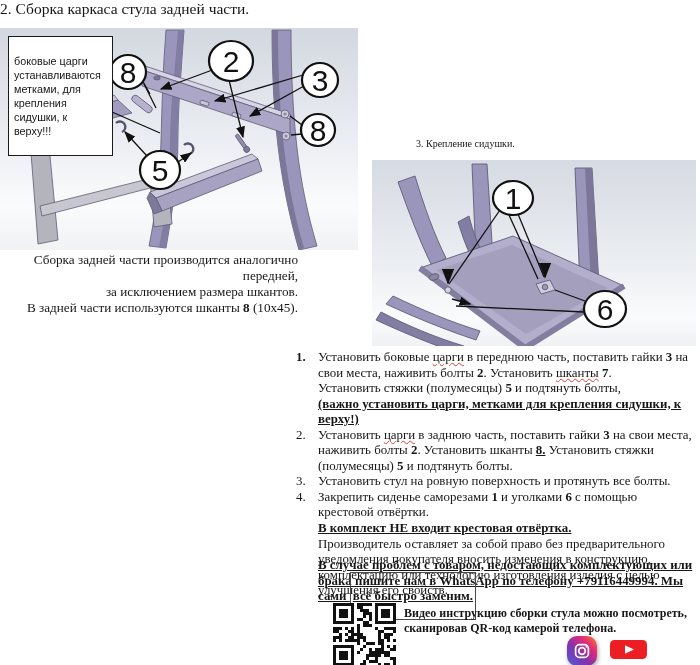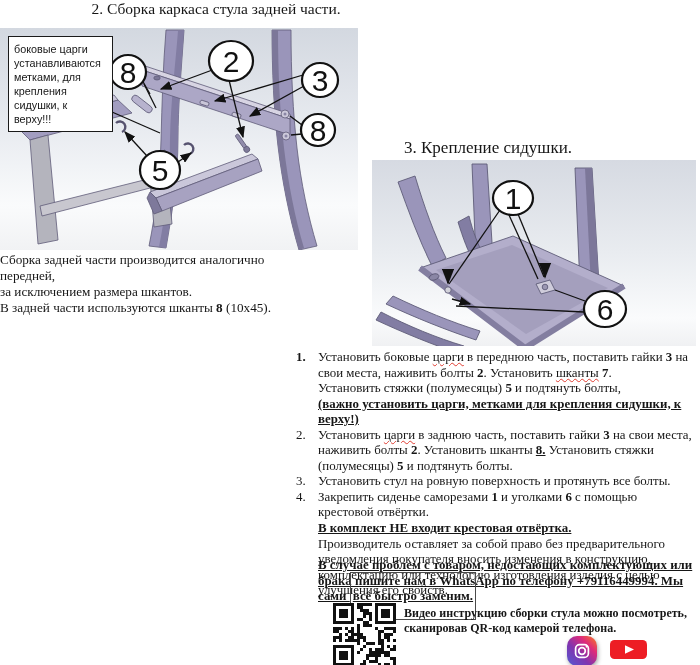--- a/index.html
+++ b/index.html
@@ -8,32 +8,32 @@
     font-family:"Liberation Serif", serif;color:#161616;overflow:hidden;
   }
   .abs{position:absolute;}
 
   
   .rt-b{font-weight:bold;}
   .rt-u{text-decoration:underline;text-decoration-color:#161616;}
   .rt-w{text-decoration:underline;text-decoration-style:wavy;text-decoration-color:#e03c31;text-decoration-thickness:1px;}
   .rt-box{border:1px solid #4a4a4a;padding:16px 2px;}
 
-  #section2-title{left:0;top:6;width:432px;text-align:center;font-size:15.5px;}
-  #section3-title{left:404px;top:138px;font-size:17px;}
+  #section2-title{left:0;top:6;width:432px;font-size:15.5px;}
+  #section3-title{left:416px;top:138px;font-size:10px;}
 
   #diagram1-wrap{left:0;top:28px;width:358px;height:222px;}
   #diagram2-wrap{left:372px;top:160px;width:324px;height:186px;}
 
   #note-box{
     left:8px;top:8px;width:93px;background:#fff;border:1.6px solid #1a1a1a;
-    padding:5px 5px;font-family:"Liberation Sans",sans-serif;font-size:10.8px;line-height:1.3;
+    padding:17px 5px;font-family:"Liberation Sans",sans-serif;font-size:10.8px;line-height:1.3;
   }
 
-  #back-caption{left:0;top:252px;width:298px;text-align:left;font-size:13.2px;line-height:1.2;}
+  #back-caption{left:0;top:252px;width:298px;text-align:right;font-size:13.2px;line-height:1.2;}
 
   #steps{left:296px;top:350px;width:399px;font-size:12.9px;line-height:1.205;}
   .step{display:flex;}
   .step-num{flex:0 0 22px;width:22px;}
   .step-text{flex:1;}
 
   #warranty{left:318px;top:558px;width:378px;font-size:12.9px;line-height:1.22;}
 
   #qr-wrap{left:333px;top:603px;width:63px;height:63px;}
   #video-caption{left:404px;top:606px;width:286px;font-weight:bold;font-size:12px;line-height:1.28;white-space:pre-line;}

